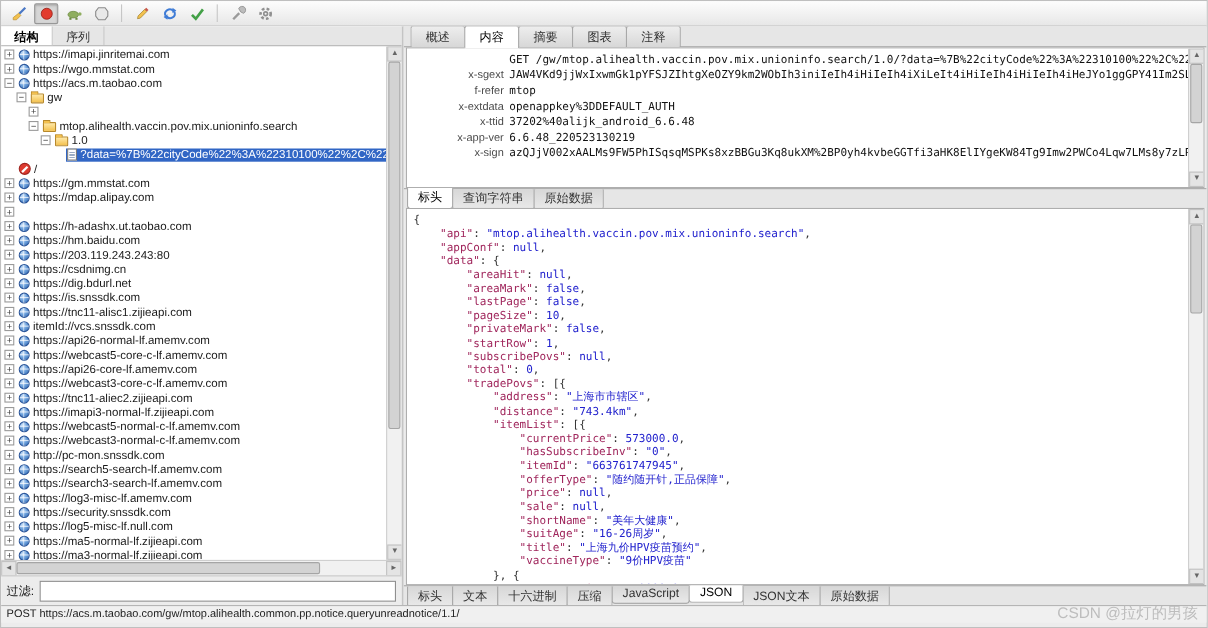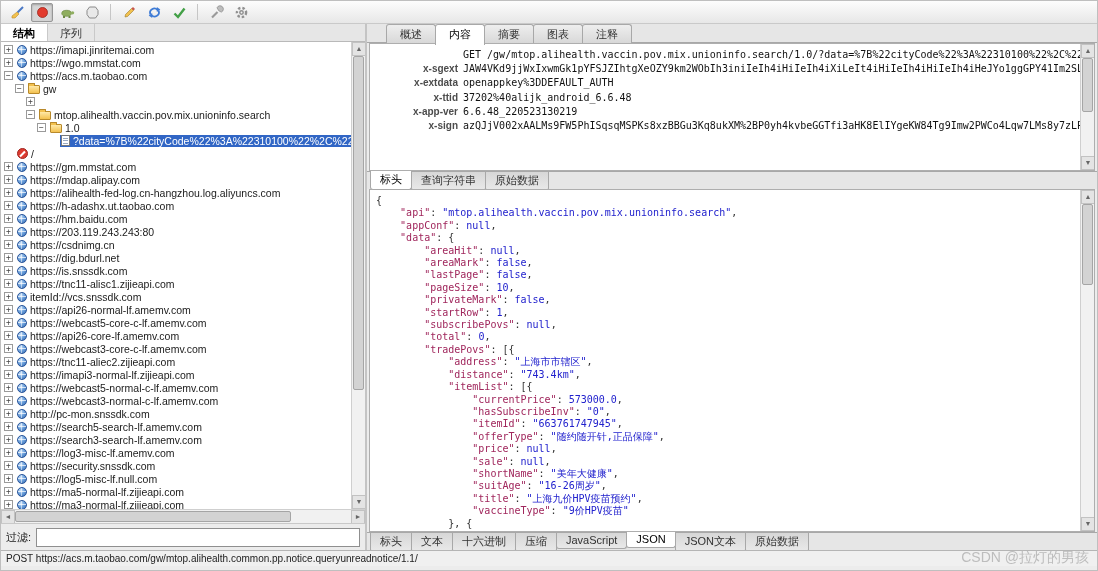--- a/index.html
+++ b/index.html
@@ -53,35 +53,35 @@
   .strack{flex:1;position:relative}
   .sthumb{position:absolute;background:#d3d3d3;border:1px solid #a5a5a5;border-radius:2px}
   .vthumb{left:1px;right:1px}
   .hthumb{top:1px;bottom:1px}
 
   
   .filter{height:27px;flex:none;display:flex;align-items:center;gap:5px;padding:0 5px;background:#ececec;border-top:1px solid #c9c9c9}
   .filter input{flex:1;height:19px;border:1px solid #8f8f8f;background:#fff;font-size:11px;padding:0 3px}
 
   
-  .rtabs{height:19px;flex:none;display:flex;align-items:flex-start;padding-left:19px;background:#e6e6e6;border-bottom:1px solid #a8a8a8}
+  .rtabs{height:19px;flex:none;display:flex;align-items:center;padding-left:6px;background:#e6e6e6;border-bottom:1px solid #a8a8a8}
   .rtab{padding:2px 13px 2px;border:1px solid #a8a8a8;border-bottom:none;margin-right:-1px;background:linear-gradient(#eee,#d7d7d7);border-radius:3px 3px 0 0;color:#333}
   .rtab.active{background:#fff;color:#000;position:relative;z-index:2;padding-bottom:3px;margin-bottom:-1px}
   .subtabs{height:18px;flex:none;display:flex;align-items:flex-start;padding-left:3px;background:#e6e6e6;border-top:1px solid #a8a8a8}
   .subtab{padding:1px 9px 2px;border:1px solid #a8a8a8;border-top:none;margin-right:-1px;background:linear-gradient(#d7d7d7,#e9e9e9);border-radius:0 0 3px 3px;color:#333}
   .subtab.active{background:#fff;color:#000;position:relative;z-index:2;margin-top:-1px}
 
   
   .pane{background:#fff;border:1px solid #aeaeae;margin:0 2px;display:flex;overflow:hidden}
   .req{height:128px;flex:none}
   .resp{flex:1}
   .pane-content{flex:1;overflow:hidden}
   .headers{padding:4px 0 0}
   .hrow{display:flex;line-height:14.2px;font-size:10px;white-space:nowrap}
-  .hkey{width:88px;flex:none;text-align:right;color:#4c4c4c;font-weight:bold}
+  .hkey{width:88px;flex:none;text-align:right;color:#4c4c4c;font-weight:normal}
   .hval{padding-left:5px;font-family:"DejaVu Sans Mono",monospace;color:#111;overflow:hidden}
   .json{padding:5px 0 0 6px;font:10px/12.4px "DejaVu Sans Mono",monospace;white-space:pre;color:#333}
   .jk{color:var(--jk,#a0265c)}
   .js,.jn{color:var(--jv,#2121cd)}
 
   
   .status{height:16px;display:flex;align-items:center;padding:0 5px;background:#f0f0f0;border-top:1px solid #b5b5b5;font-size:10px;color:#222;white-space:nowrap;overflow:hidden}
   .watermark{position:absolute;right:8px;bottom:3px;color:#bdbdbd;font-size:14px;pointer-events:none}
 </style>
 </head>
@@ -226,24 +226,20 @@
             </div>
             <div class="tree-row" style="padding-left: 3px;">
               <span class="expander">+</span>
               <span class="tnode">
                 <span class="ticon globe"></span>
                 <span class="tlabel">https://mdap.alipay.com</span>
               </span>
             </div>
             <div class="tree-row" style="padding-left: 3px;">
               <span class="expander">+</span>
-              <span class="tnode">
-                <span class="ticon globe"></span>
-                <span class="tlabel">https://alihealth-fed-log.cn-hangzhou.log.aliyuncs.com</span>
-              </span>
             </div>
             <div class="tree-row" style="padding-left: 3px;">
               <span class="expander">+</span>
               <span class="tnode">
                 <span class="ticon globe"></span>
                 <span class="tlabel">https://h-adashx.ut.taobao.com</span>
               </span>
             </div>
             <div class="tree-row" style="padding-left: 3px;">
               <span class="expander">+</span>
@@ -439,20 +435,24 @@
 
       <div class="pane req">
         <div class="pane-content headers">
             <div class="hrow">
               <span class="hkey"></span>
               <span class="hval">GET /gw/mtop.alihealth.vaccin.pov.mix.unioninfo.search/1.0/?data=%7B%22cityCode%22%3A%22310100%22%2C%22excludeChildVaccine%22%3A%2...</span>
             </div>
             <div class="hrow">
               <span class="hkey">x-sgext</span>
               <span class="hval">JAW4VKd9jjWxIxwmGk1pYFSJZIhtgXeOZY9km2WObIh3iniIeIh4iHiIeIh4iXiLeIt4iHiIeIh4iHiIeIh4iHeJYo1ggGPY41Im2SLN9IkiGSIbIxtimSNZ4l3iWKObItj...</span>
+            </div>
+            <div class="hrow">
+              <span class="hkey">f-refer</span>
+              <span class="hval">mtop</span>
             </div>
             <div class="hrow">
               <span class="hkey">x-extdata</span>
               <span class="hval">openappkey%3DDEFAULT_AUTH</span>
             </div>
             <div class="hrow">
               <span class="hkey">x-ttid</span>
               <span class="hval">37202%40alijk_android_6.6.48</span>
             </div>
             <div class="hrow">

